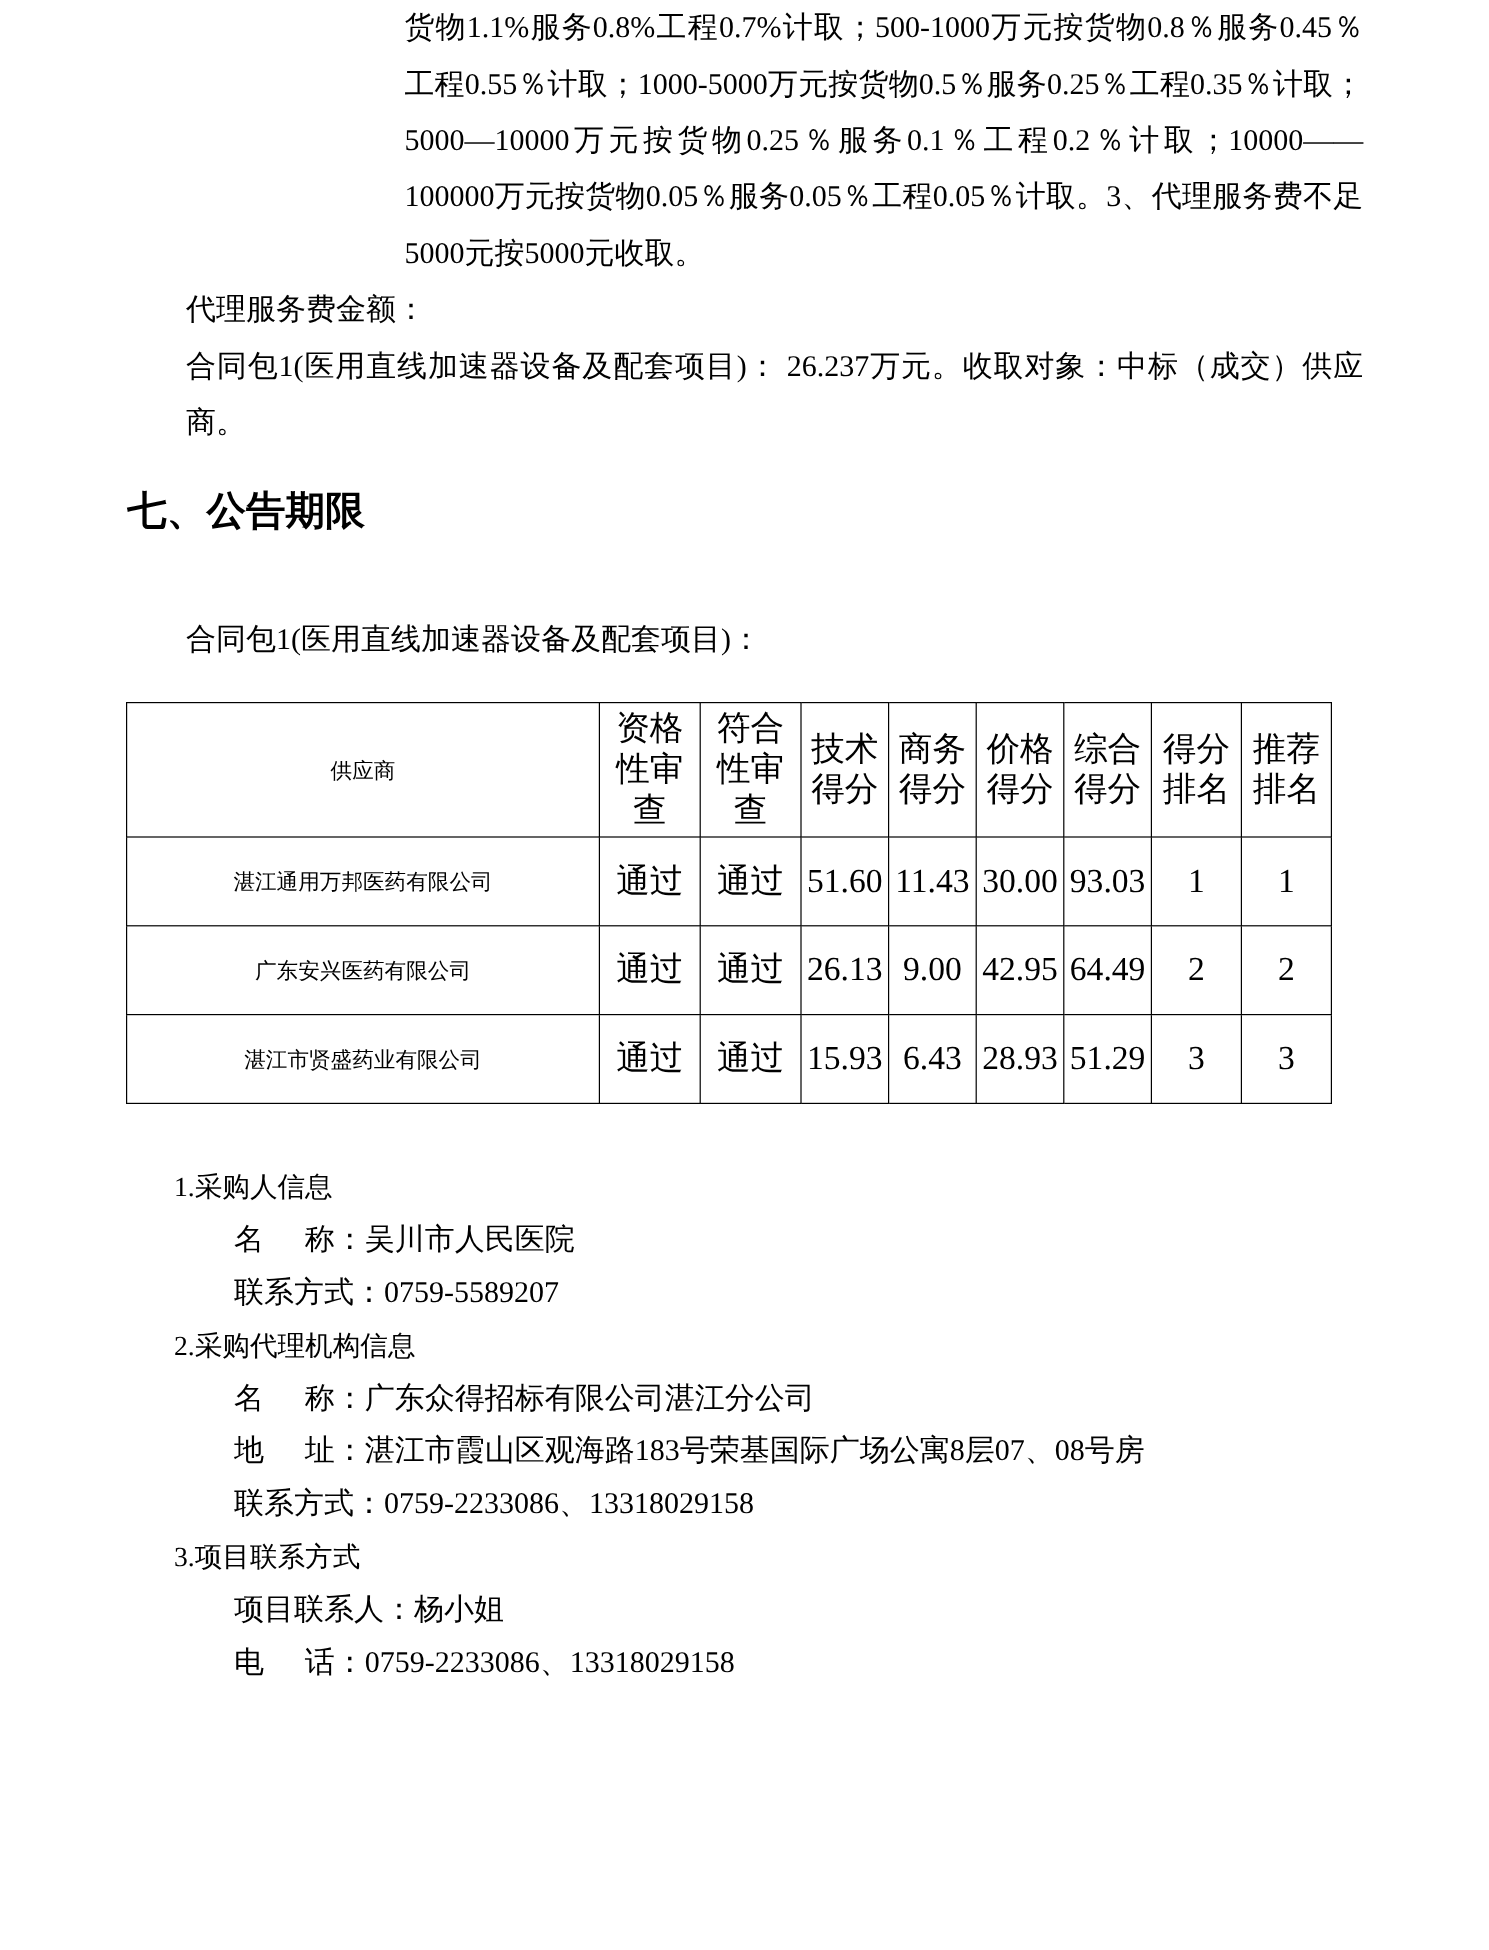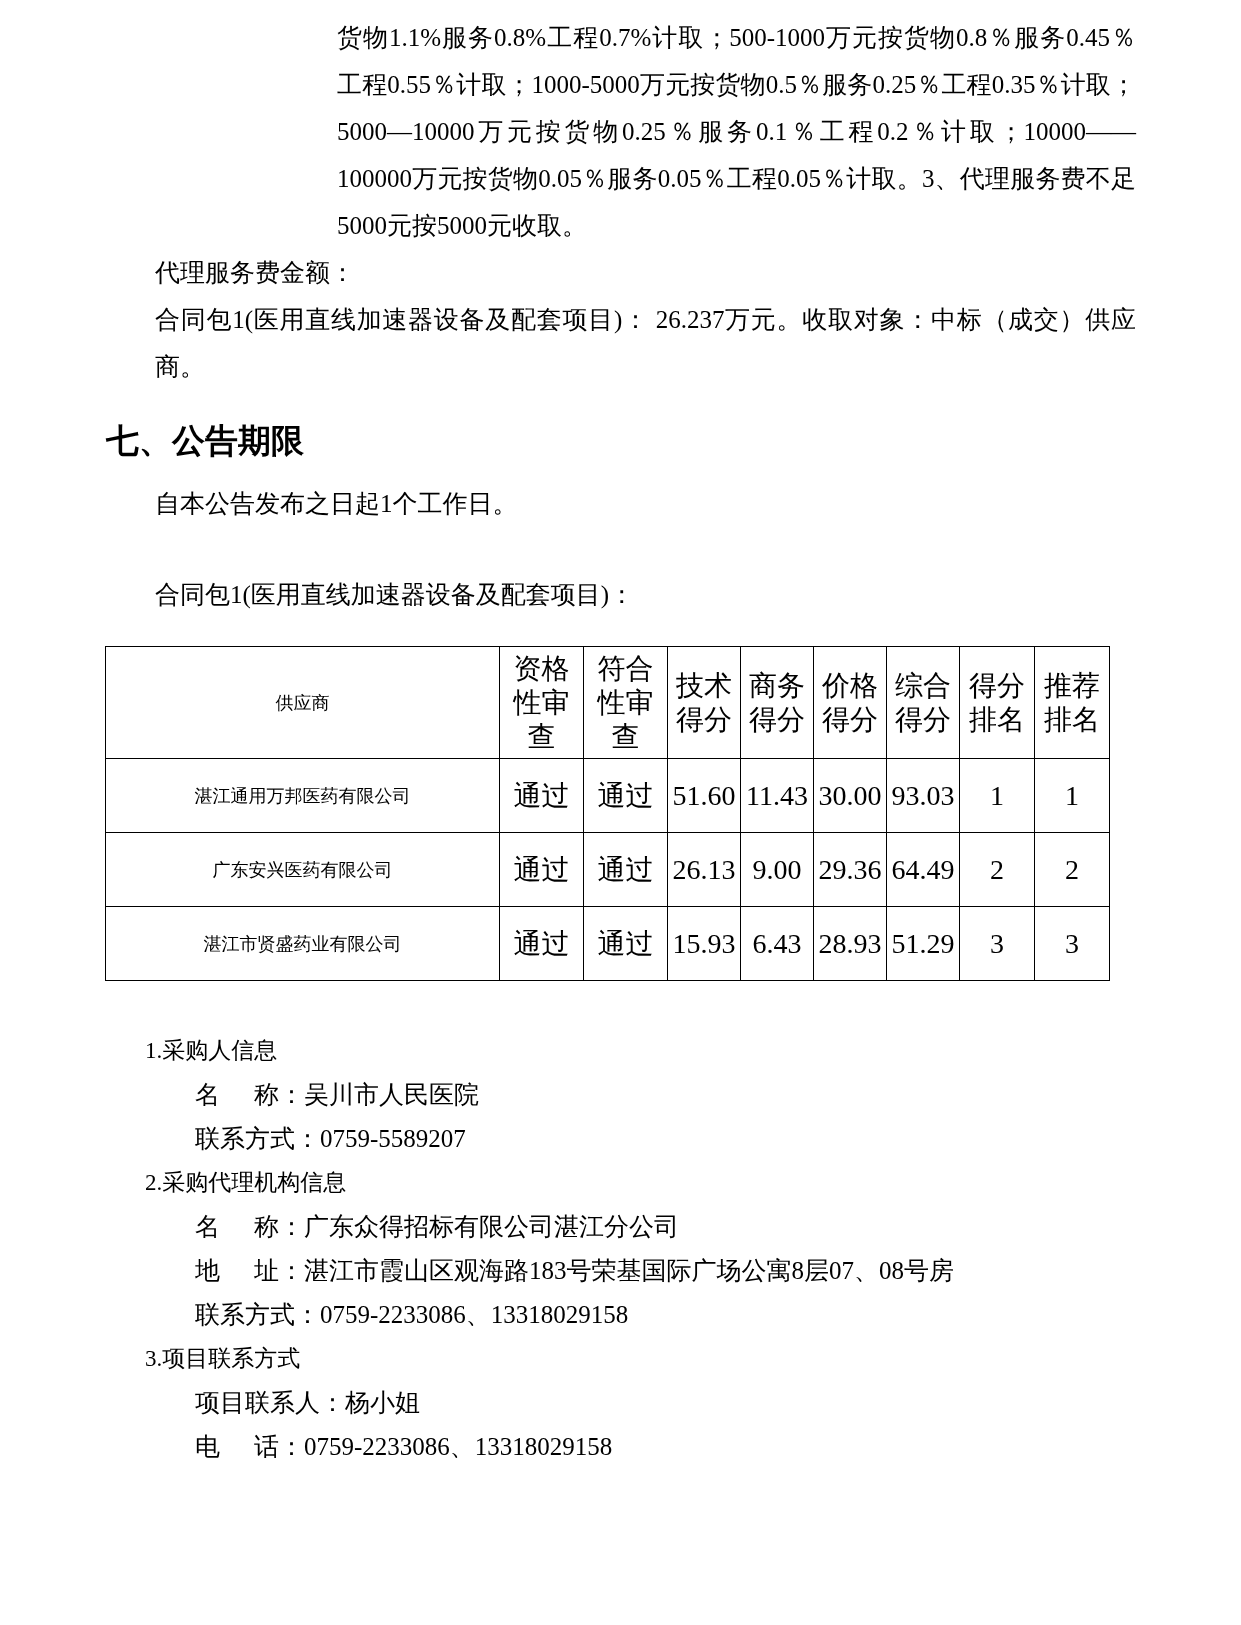--- a/index.html
+++ b/index.html
@@ -28,21 +28,21 @@
     font-size: 25px;
     line-height: 47px;
     text-align: justify;
     text-justify: inter-ideograph;
     margin: 0;
     letter-spacing: 0;
   }
   .intro-para {
     text-indent: 0;
     padding-left: 232px;
-    margin-top: 14px;
+    margin-top: 0;
   }
   .indent2 {
     text-indent: 0;
     padding-left: 50px;
   }
 
   h2.section-heading {
     font-size: 33px;
     line-height: 44px;
     font-weight: bold;
@@ -107,21 +107,20 @@
   <p class="para intro-para">货物1.1%服务0.8%工程0.7%计取；500-1000万元按货物0.8％服务0.45％工程0.55％计取；1000-5000万元按货物0.5％服务0.25％工程0.35％计取；5000—10000万元按货物0.25％服务0.1％工程0.2％计取；10000——100000万元按货物0.05％服务0.05％工程0.05％计取。3、代理服务费不足5000元按5000元收取。</p>
 
   <p class="para indent2">代理服务费金额：</p>
 
   <p class="para indent2" style="padding-left:50px; text-indent:0;">合同包1(医用直线加速器设备及配套项目)： 26.237万元。收取对象：中标（成交）供应商。</p>
 
   <div class="sp-md"></div>
 
   <h2 class="section-heading">七、公告期限</h2>
   <div class="sp-sm"></div>
-  <p class="para indent2">自本公告发布之日起1个工作日。</p>
 
   <div class="sp-md"></div>
 
   <div class="sp-sm"></div>
   <p class="para indent2">合同包1(医用直线加速器设备及配套项目)：</p>
 
   <div class="sp-md"></div>
 
   <table class="result-table">
     <colgroup>
@@ -159,21 +158,21 @@
         <td>1</td>
         <td>1</td>
       </tr>
 
       <tr style="height:74px;">
         <td class="supplier-col">广东安兴医药有限公司</td>
         <td>通过</td>
         <td>通过</td>
         <td>26.13</td>
         <td>9.00</td>
-        <td>29.36</td>
+        <td>42.95</td>
         <td>64.49</td>
         <td>2</td>
         <td>2</td>
       </tr>
 
       <tr style="height:74px;">
         <td class="supplier-col">湛江市贤盛药业有限公司</td>
         <td>通过</td>
         <td>通过</td>
         <td>15.93</td>

